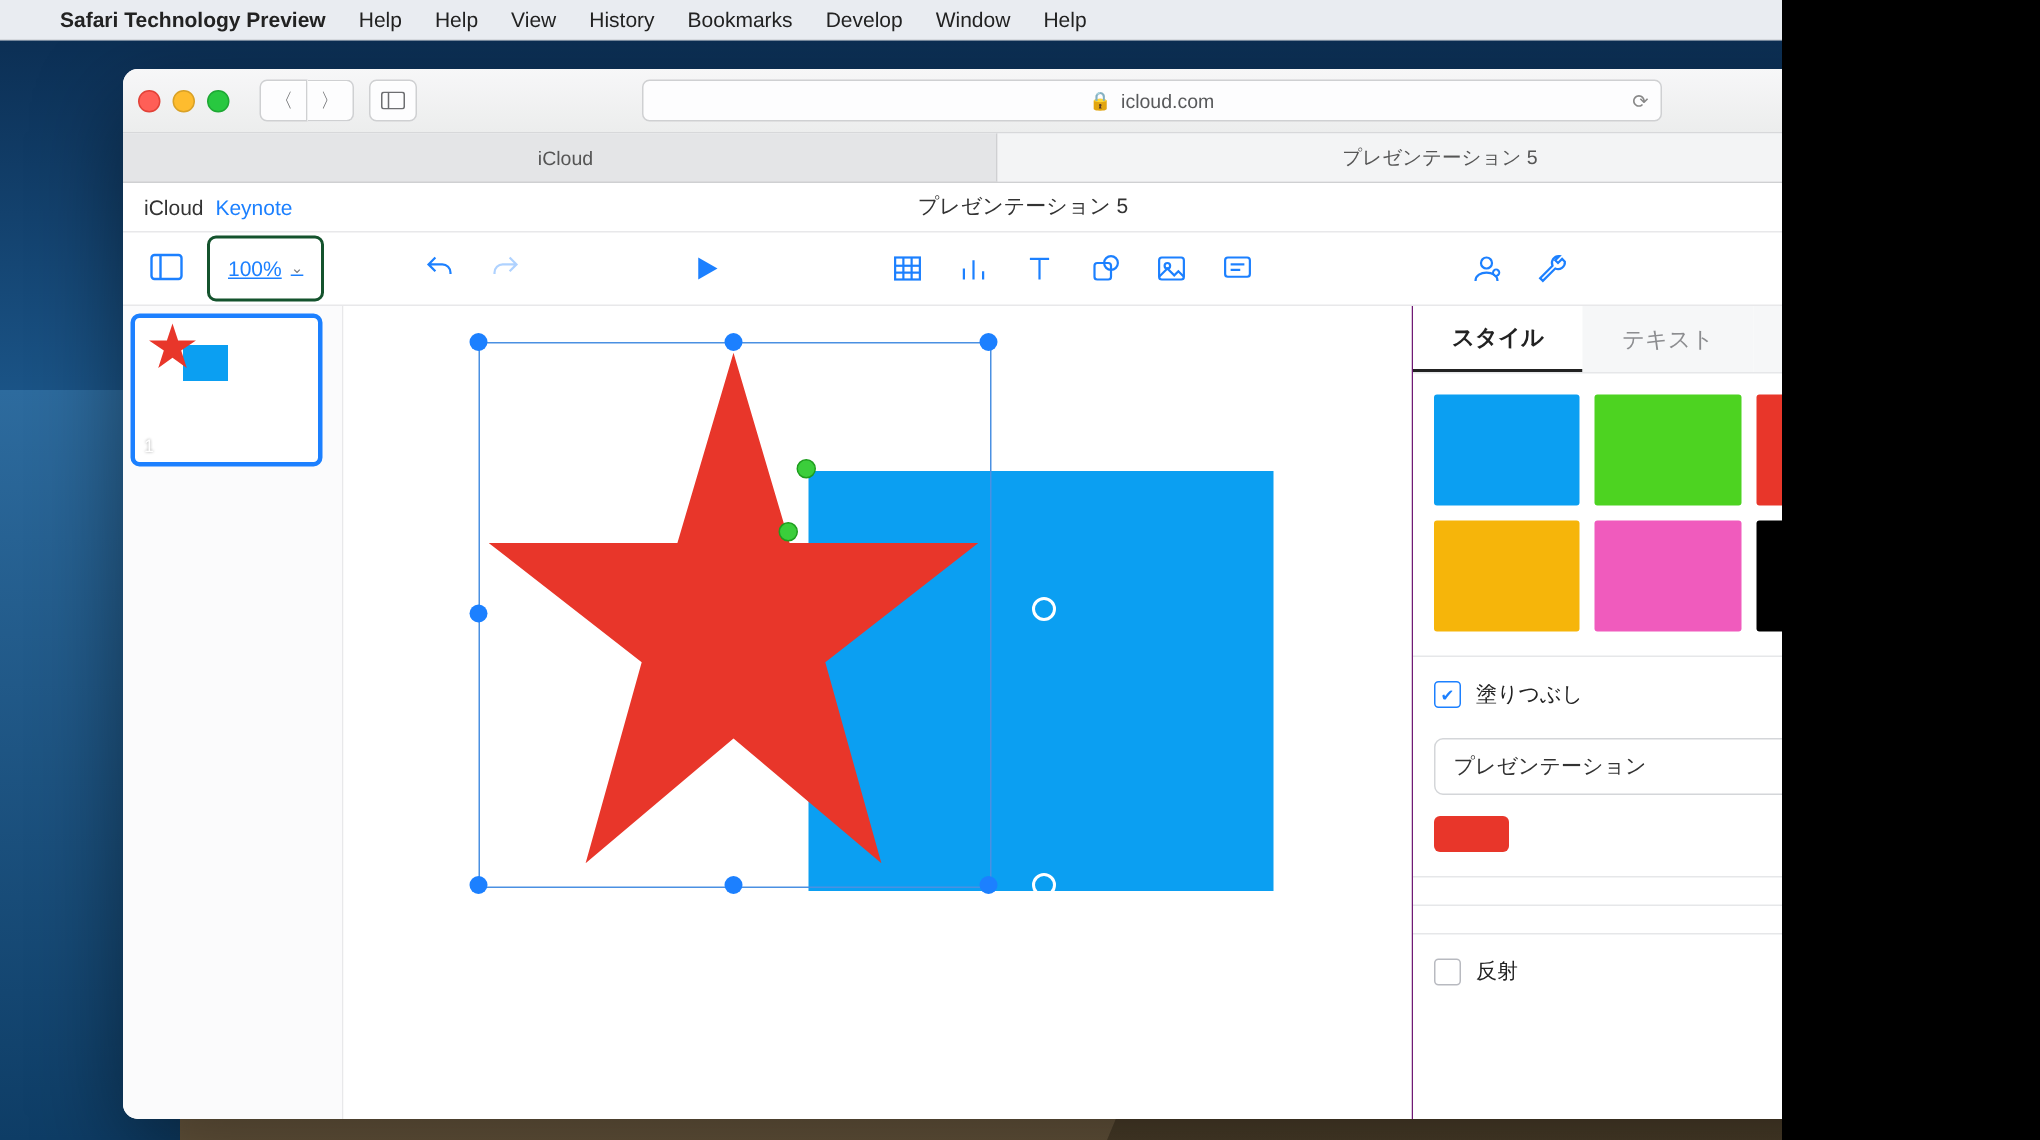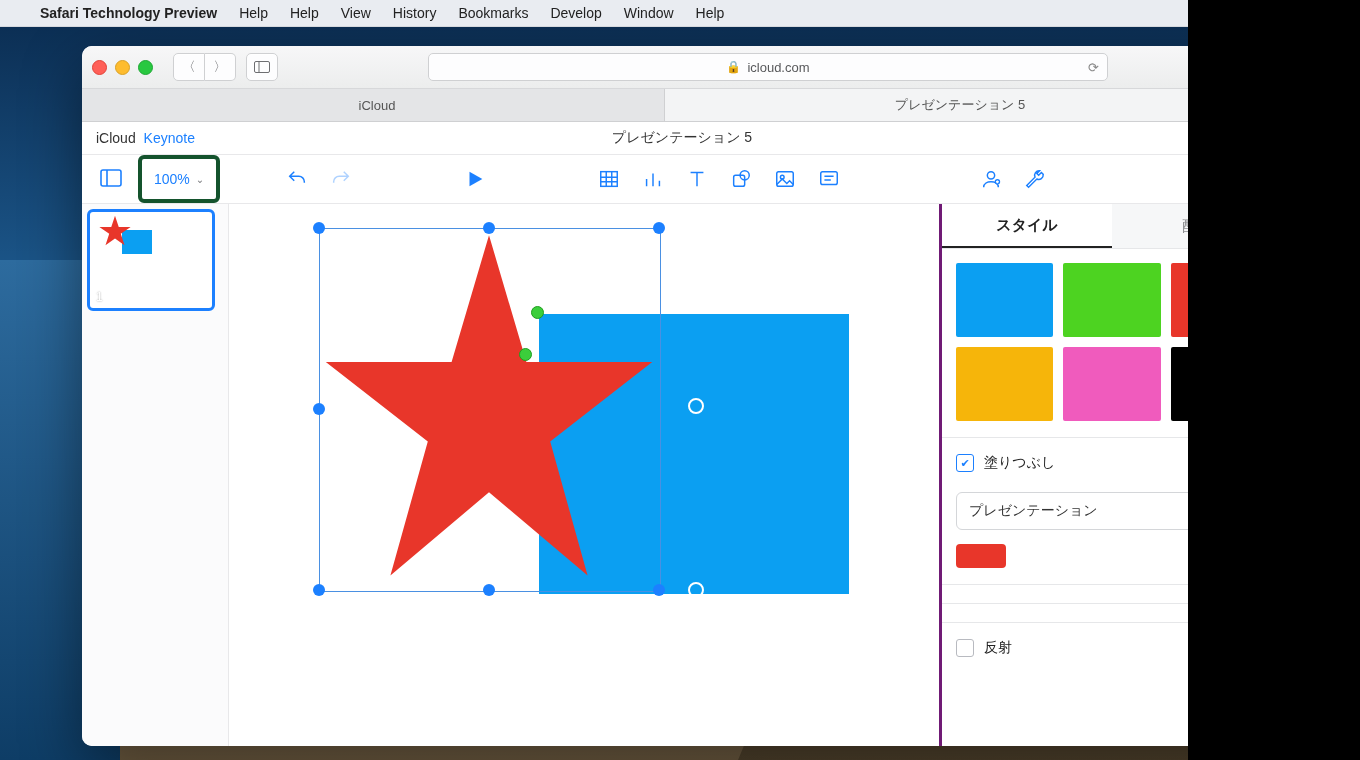--- a/index.html
+++ b/index.html
@@ -42,36 +42,36 @@
   
   .app{flex:1;display:flex;flex-direction:column;min-height:0;}
   .app-header{height:32px;display:flex;align-items:center;justify-content:center;position:relative;border-bottom:1px solid #e8e8ea;background:#fff;}
   .app-header .left{position:absolute;left:14px;font-size:14px;}
   .app-header .left .icloud{color:#333;}
   .app-header .left .keynote{color:#1c80ff;margin-left:4px;}
   .app-header .title{font-size:14px;color:#333;}
   .app-header .help{position:absolute;right:12px;width:20px;height:20px;border:1.5px solid #1c80ff;border-radius:50%;color:#1c80ff;font-size:12px;display:flex;align-items:center;justify-content:center;}
   
   .app-toolbar{height:48px;display:flex;align-items:center;padding:0 12px;gap:10px;border-bottom:1px solid #e8e8ea;background:#fff;}
-  .zoom{height:32px;padding:4px 12px;border:4px solid #14532d;border-radius:6px;color:#1c80ff;display:flex;align-items:center;gap:6px;font-size:14px;}
+  .zoom{height:32px;padding:4px 12px;border:2px solid #14532d;border-radius:6px;color:#1c80ff;display:flex;align-items:center;gap:6px;font-size:14px;text-decoration:underline;}
   .icon-btn{width:34px;height:32px;display:flex;align-items:center;justify-content:center;color:#1c80ff;border-radius:6px;}
   .icon-btn svg{width:22px;height:22px;stroke:#1c80ff;fill:none;stroke-width:1.6;}
   .icon-btn.active{background:#dce9ff;}
   .icon-btn.play svg{fill:#1c80ff;stroke:none;}
   .tb-spacer{flex:1;}
   .tb-spacer.small{flex:0 0 40px;}
   .view-btn svg{width:24px;height:24px;}
   
   .app-body{flex:1;display:flex;min-height:0;}
   .slidebar{width:130px;background:#fbfbfc;border-right:1px solid #e8e8ea;padding:8px;}
   .thumb{width:122px;height:96px;background:#fff;border:3px solid #fdbc2d;border:none;outline:3px solid #1c80ff;border-radius:3px;position:relative;overflow:hidden;}
   .thumb .num{position:absolute;left:6px;bottom:4px;color:#fff;font-size:12px;text-shadow:0 0 2px rgba(0,0,0,.4);}
   .thumb .mini-rect{position:absolute;left:32px;top:18px;width:30px;height:24px;background:#0b9ff2;}
   .canvas{flex:1;background:#fff;position:relative;overflow:hidden;}
-  .inspector{width:340px;background:#fff;border-left:3px solid #701a75;display:flex;flex-direction:column;}
+  .inspector{width:340px;background:#fff;border-left:1px solid #701a75;display:flex;flex-direction:column;}
   .insp-tabs{height:44px;display:flex;border-bottom:1px solid #e6e7e9;}
   .insp-tab{flex:1;display:flex;align-items:center;justify-content:center;font-size:15px;color:#8c8d90;}
   .insp-tab.active{color:#222;font-weight:600;border-bottom:2px solid #222;background:#fff;}
   .insp-tab:not(.active){background:#f6f7f8;}
   .insp-body{padding:14px;display:flex;flex-direction:column;gap:14px;overflow:auto;}
   .swatches{display:grid;grid-template-columns:repeat(3,1fr);gap:10px;}
   .sw{height:74px;border-radius:2px;}
   .sep{height:1px;background:#e6e7e9;margin:2px -14px;}
   .row{display:flex;gap:10px;}
   .chk{width:16px;height:16px;border:1px solid #b8bac0;border-radius:3px;background:#fff;display:flex;align-items:center;justify-content:center;font-size:12px;color:#1c80ff;}
@@ -308,20 +308,21 @@
           <div class="handle" style="left:424px;top:380px;"></div>
 
           <div class="ghandle" style="left:302px;top:102px;"></div>
           <div class="ghandle" style="left:290px;top:144px;"></div>
         </div>
 
         <div class="inspector">
           <div class="scrollbar"></div>
           <div class="insp-tabs">
             <div class="insp-tab active">スタイル</div>
+            <div class="insp-tab">テキスト</div>
             <div class="insp-tab">配置</div>
           </div>
           <div class="insp-body">
             <div class="swatches">
               <div class="sw" style="background:#0b9ff2"></div>
               <div class="sw" style="background:#4dd321"></div>
               <div class="sw" style="background:#e8362a"></div>
               <div class="sw" style="background:#f6b50a"></div>
               <div class="sw" style="background:#f05bbd"></div>
               <div class="sw" style="background:#000000"></div>

